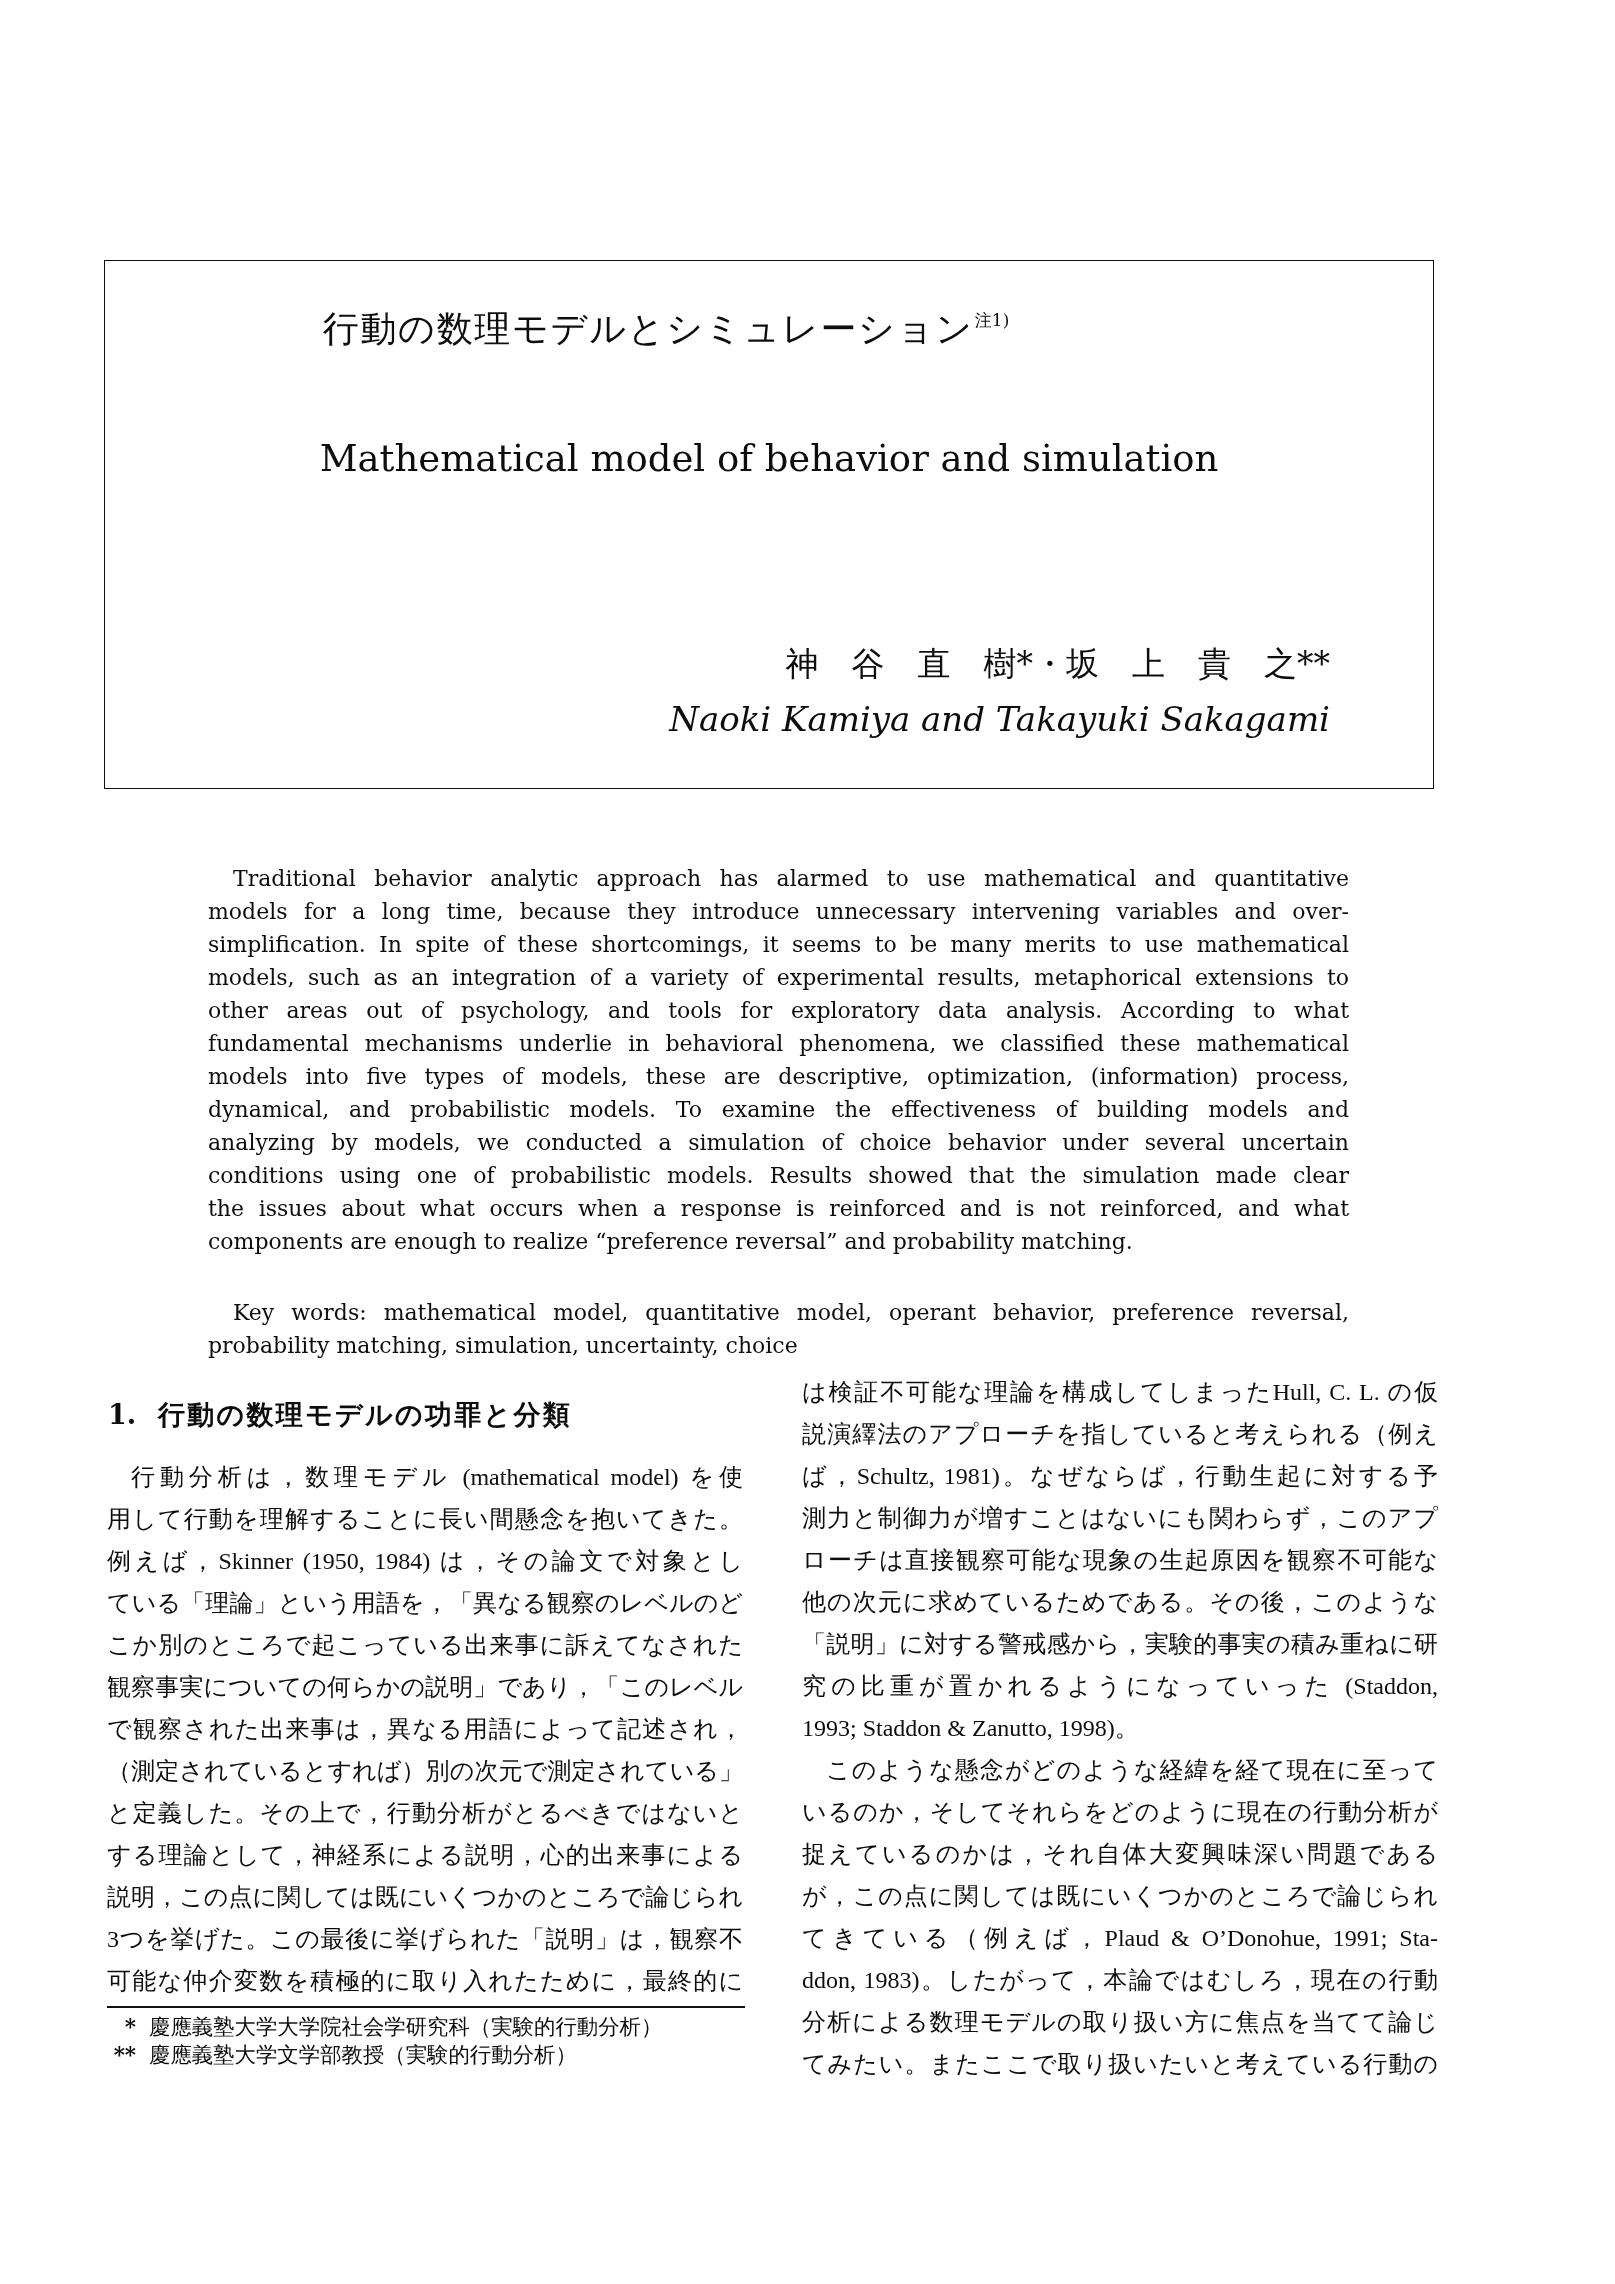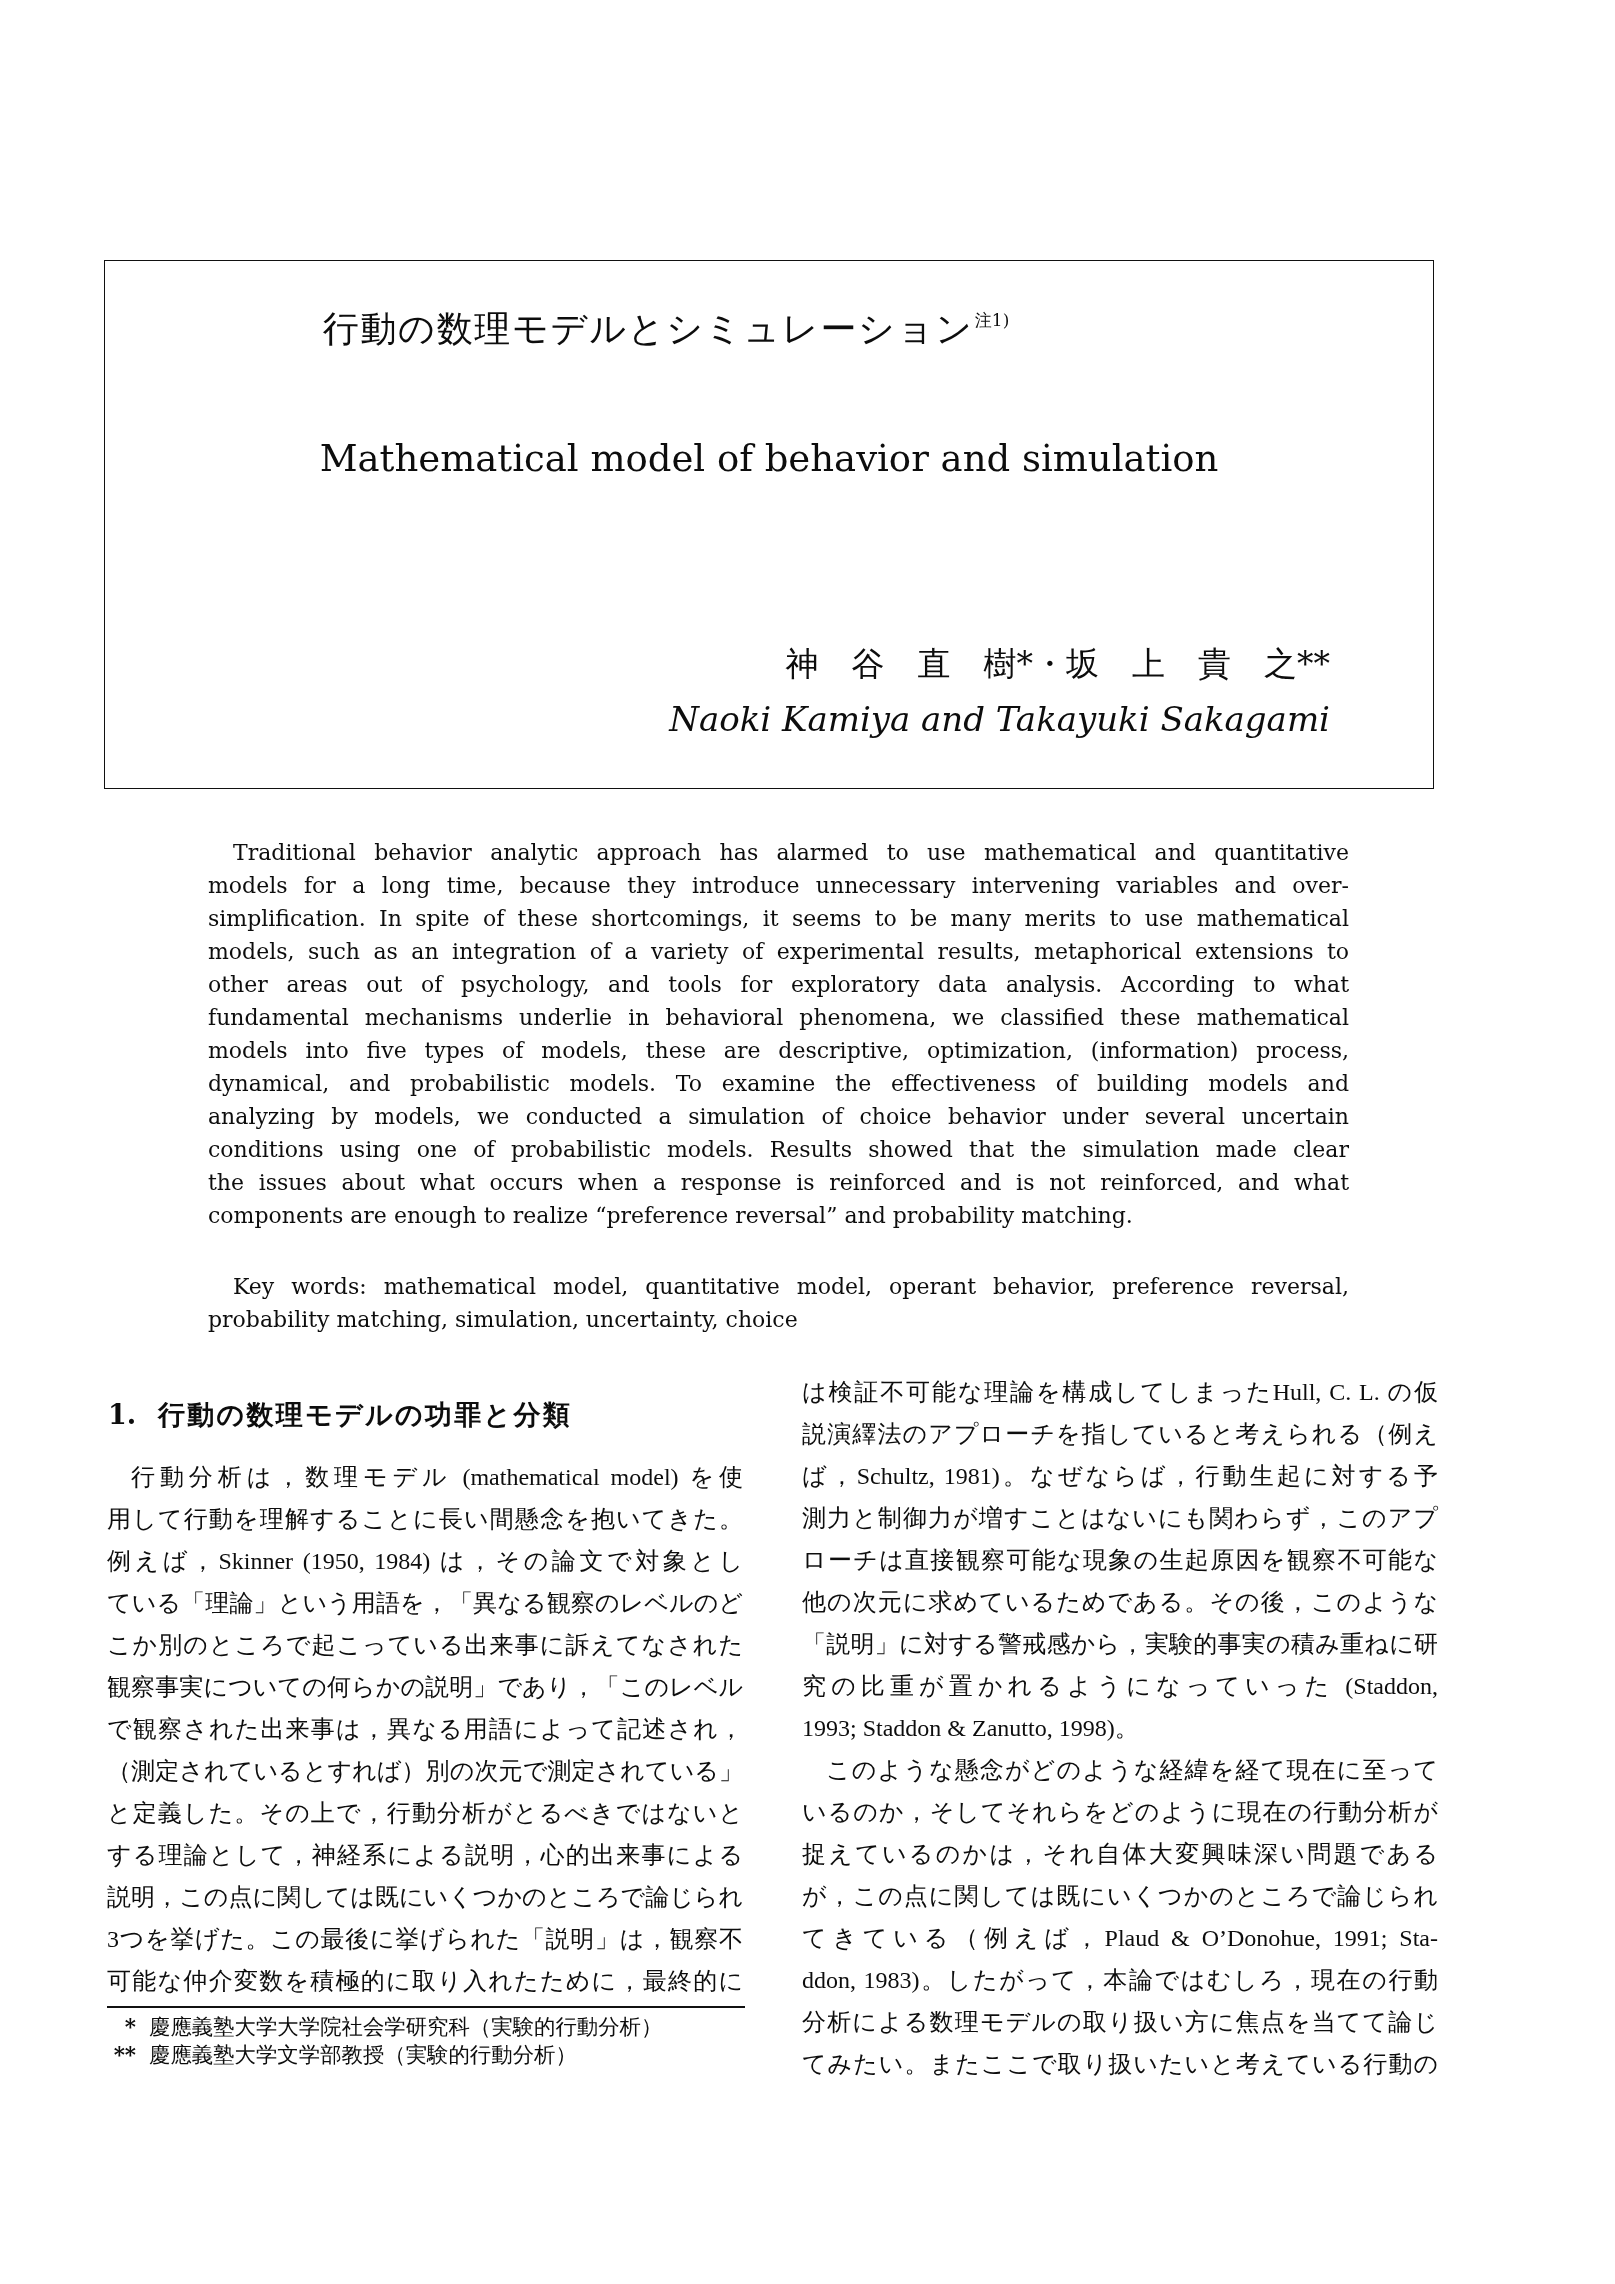--- a/index.html
+++ b/index.html
@@ -36,21 +36,21 @@
     font-family: "DejaVu Serif", serif; font-style: italic;
     font-size: 34px; line-height: 34px;
   }
 
   .abstract, .keywords {
     position: absolute; left: 208px; width: 1141px;
     font-family: "DejaVu Serif", serif; font-size: 22px; line-height: 33px;
   }
   .abstract { top: 836px; }
   .keywords { top: 1270px; }
-  .abstract .ln.indent, .keywords .ln.indent { padding-left: 25px; }
+  .abstract .ln.indent, .keywords .ln.indent { padding-left: 25px; margin-top: 26px; }
 
   .ln {
     white-space: nowrap;
     text-align: justify; text-align-last: justify;
   }
   .ln.last { text-align: left; text-align-last: left; }
 
   .section-heading {
     position: absolute; left: 108px; top: 1398px; white-space: nowrap;
     font-size: 27px; line-height: 34px; font-weight: bold;

